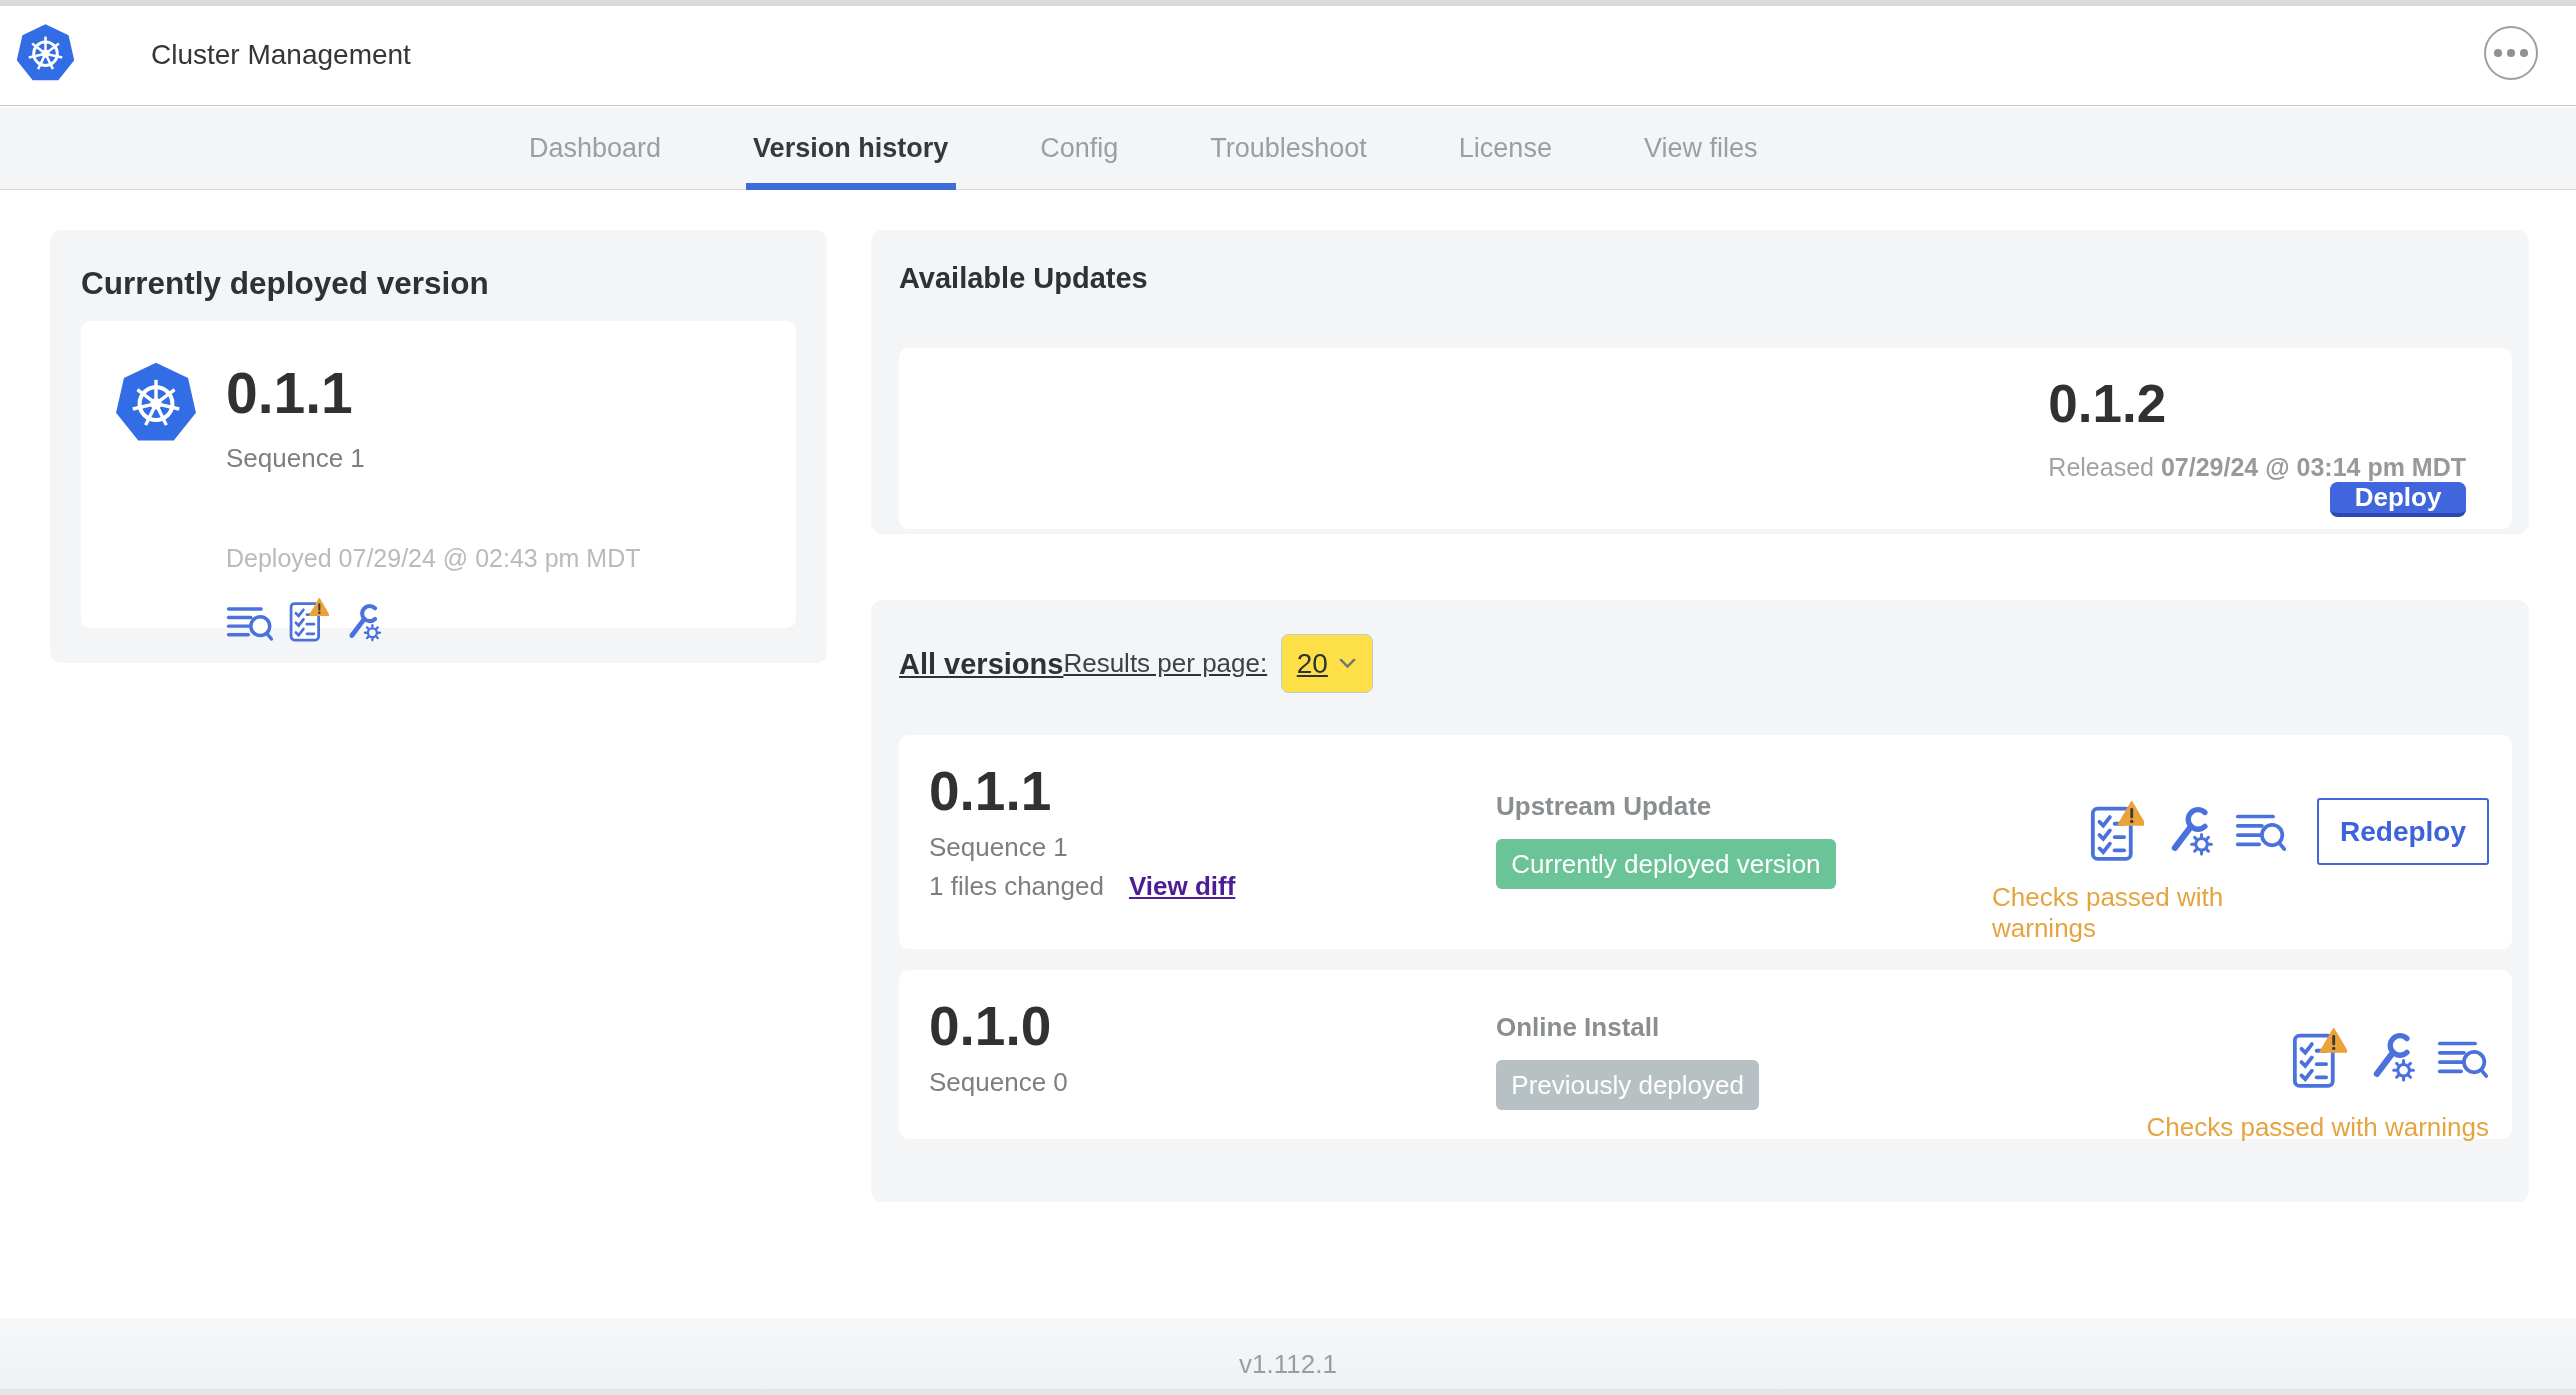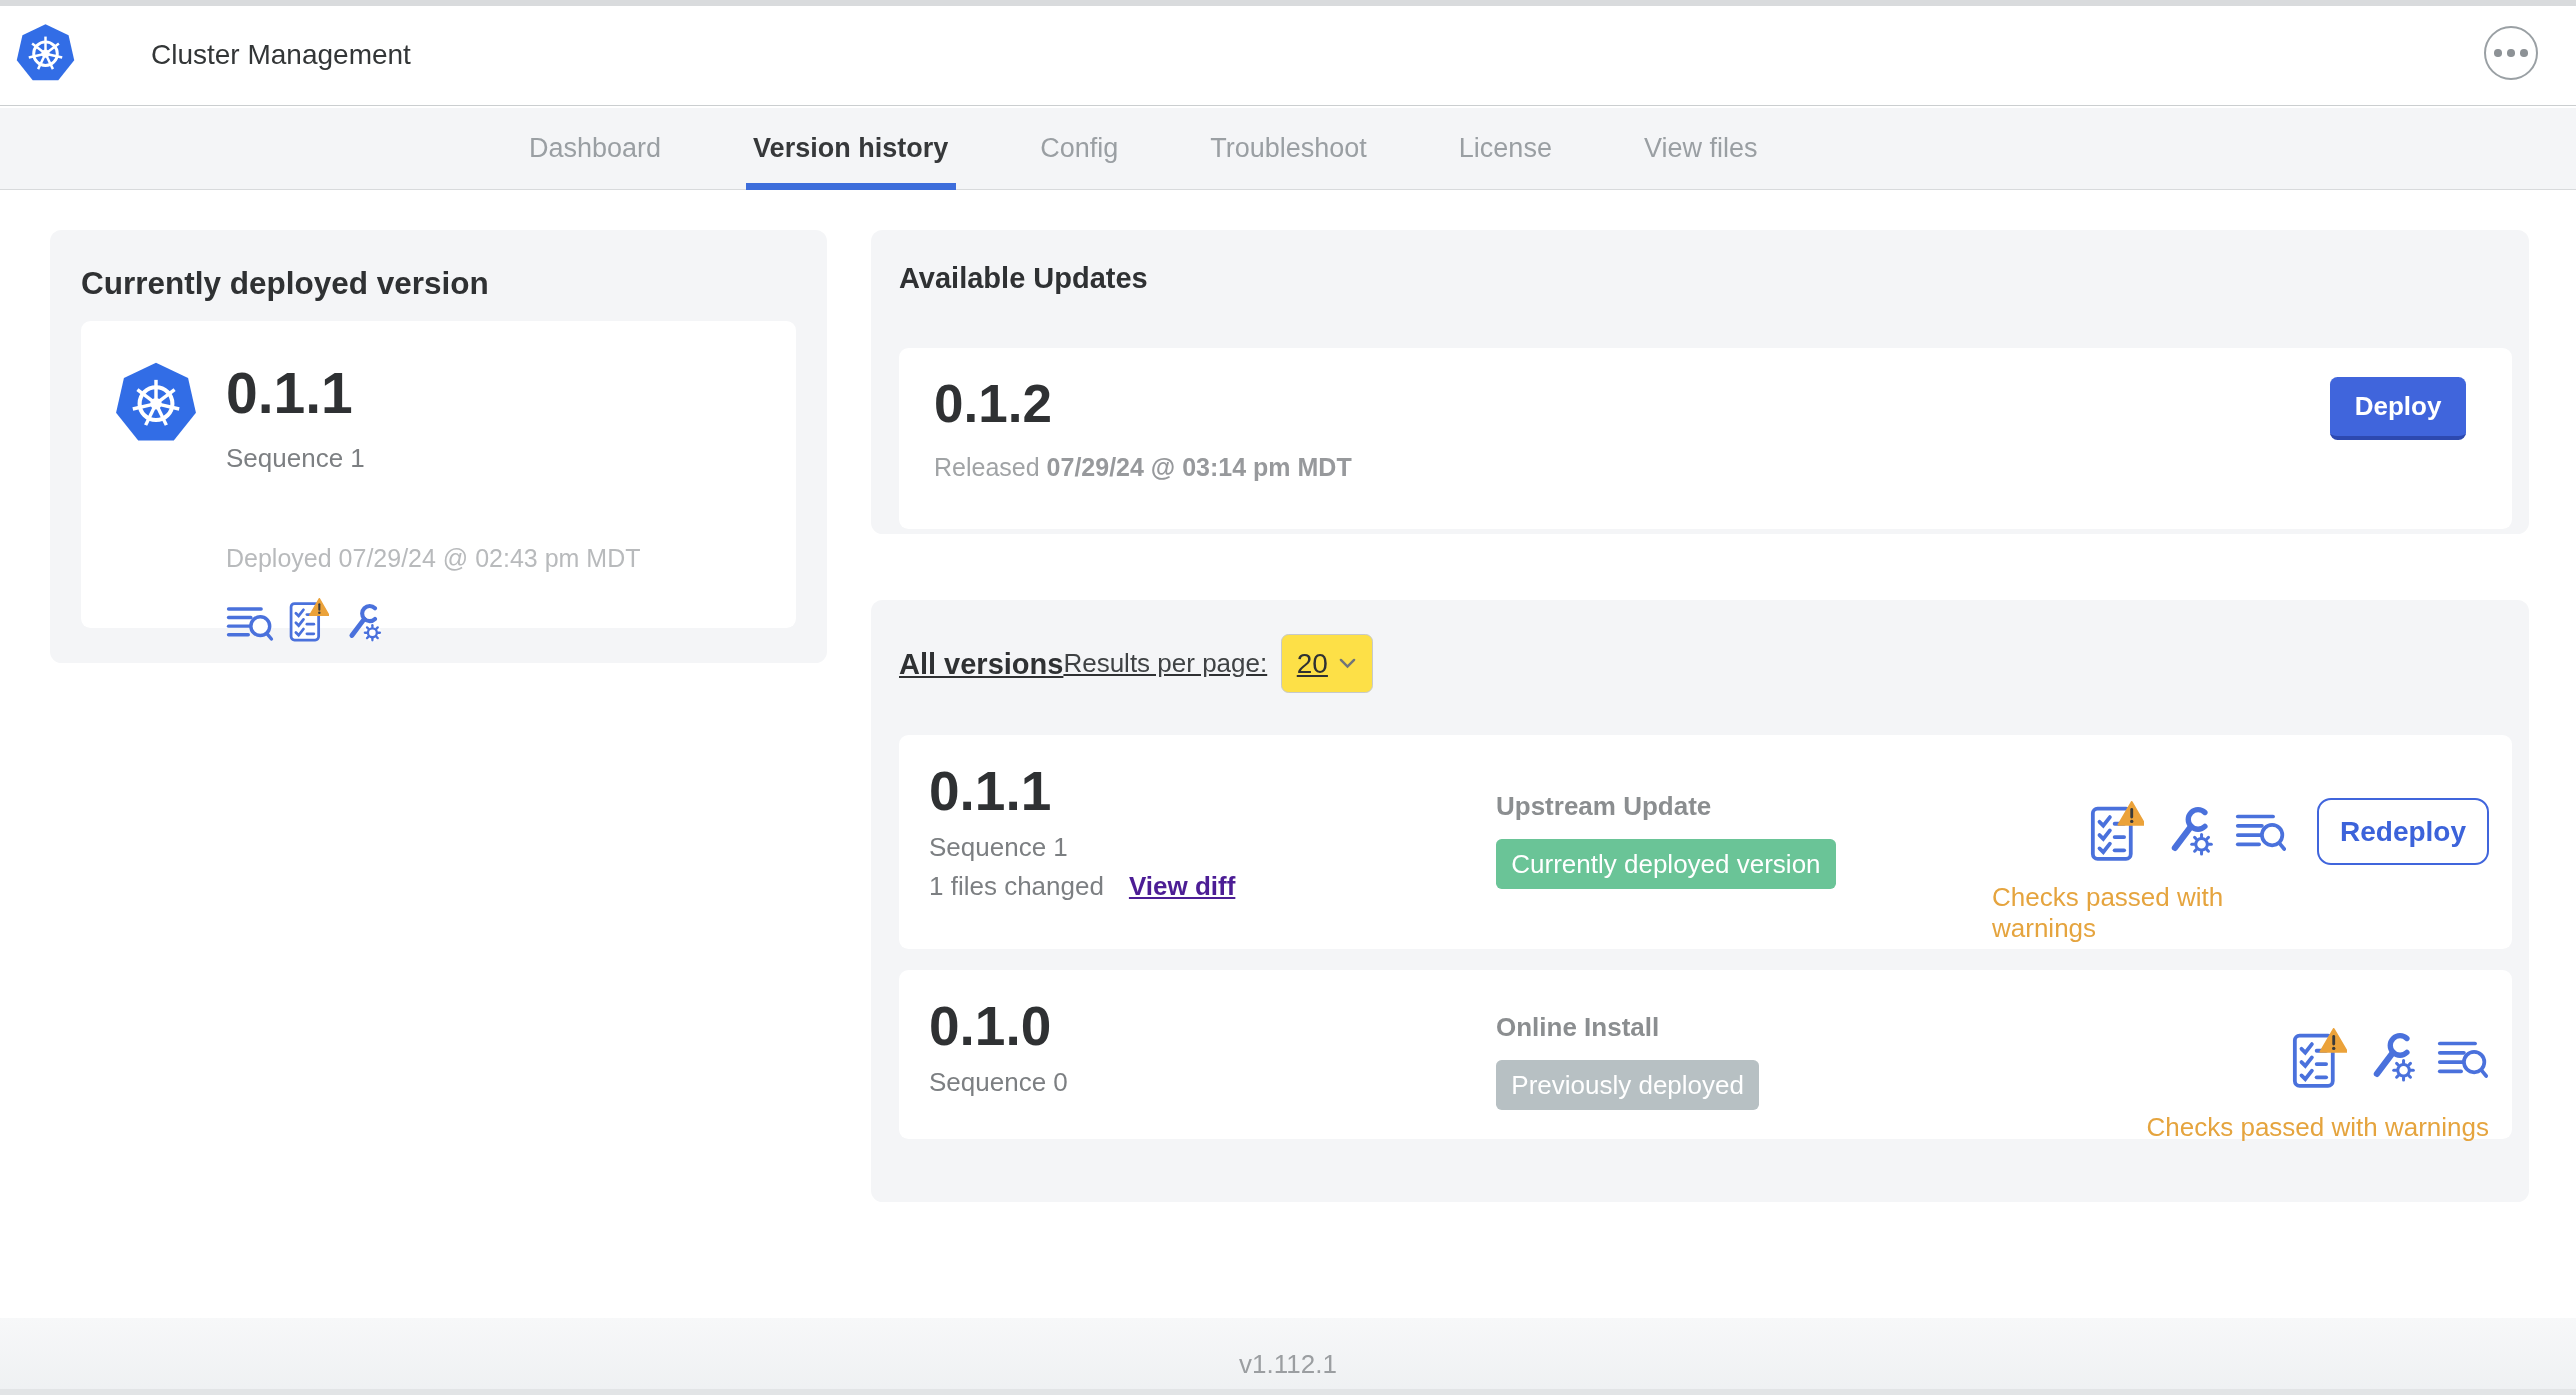--- a/index.html
+++ b/index.html
@@ -68,21 +68,21 @@
   .k8s-big { width:82px; height:82px; flex:none; }
   .dep-ver { font-size:57px; font-weight:700; line-height:1; color:#2f3133; margin-top:3.8px; }
   .dep-seq { margin-top:21px; font-size:26px; color:#7c7f82; }
   .dep-date { margin-top:70px; font-size:25px; color:#b8babc; }
   .dep-icons { margin-top:25px; display:flex; align-items:flex-end; gap:15.3px; }
   .dep-icons .icon { cursor:pointer; }
 
   
   .update-card {
     margin-top:53px; height:181px; padding:29px 46px 29px 35px;
-    display:flex; justify-content:space-between; align-items:flex-start;
+    display:flex; justify-content:space-between; align-items:flex-end;flex-direction:column;
   }
   .upd-ver { font-size:53px; font-weight:700; line-height:1; color:#2f3133; }
   .released { margin-top:23px; font-size:25px; color:#a0a3a5; }
   .released b { color:#97999c; font-weight:700; }
   .deploy-btn {
     width:136px; height:63px; border:none; border-radius:7.6px;
     background:#4065dc; border-bottom:4.8px solid #2d49b0;
     color:#fff; font-size:26px; font-weight:600; font-family:inherit; cursor:pointer;
   }
 
@@ -111,21 +111,21 @@
     font-size:26px; color:#fff; white-space:nowrap;
   }
   .badge-green { background:#6ac497; }
   .badge-gray  { background:#b7c0c3; }
   .rcol { margin-left:auto; display:flex; flex-direction:column; align-items:flex-end; padding-top:34px; }
   .row2 .rcol { padding-top:29px; }
   .actions { display:flex; align-items:center; gap:21px; }
   .actions .icon { cursor:pointer; }
   .redeploy-btn {
     margin-left:9.5px; width:172px; height:67px; background:#fff;
-    border:2.9px solid #4065dc; border-radius:14px;
+    border:2.9px solid #4065dc; border-radius:3px;
     color:#3c63da; font-size:28px; font-weight:600; font-family:inherit; cursor:pointer;
   }
   .checks { margin-top:17px; font-size:26px; font-weight:500; color:#e5a43e; }
   .checks.offset { margin-right:189px; }
   .row2 .checks { margin-top:23px; }
 
   
   .footer {
     position:absolute; left:0; top:1318px; width:100%; height:78px;
     background:linear-gradient(#f7f8f9, #eef0f2);

